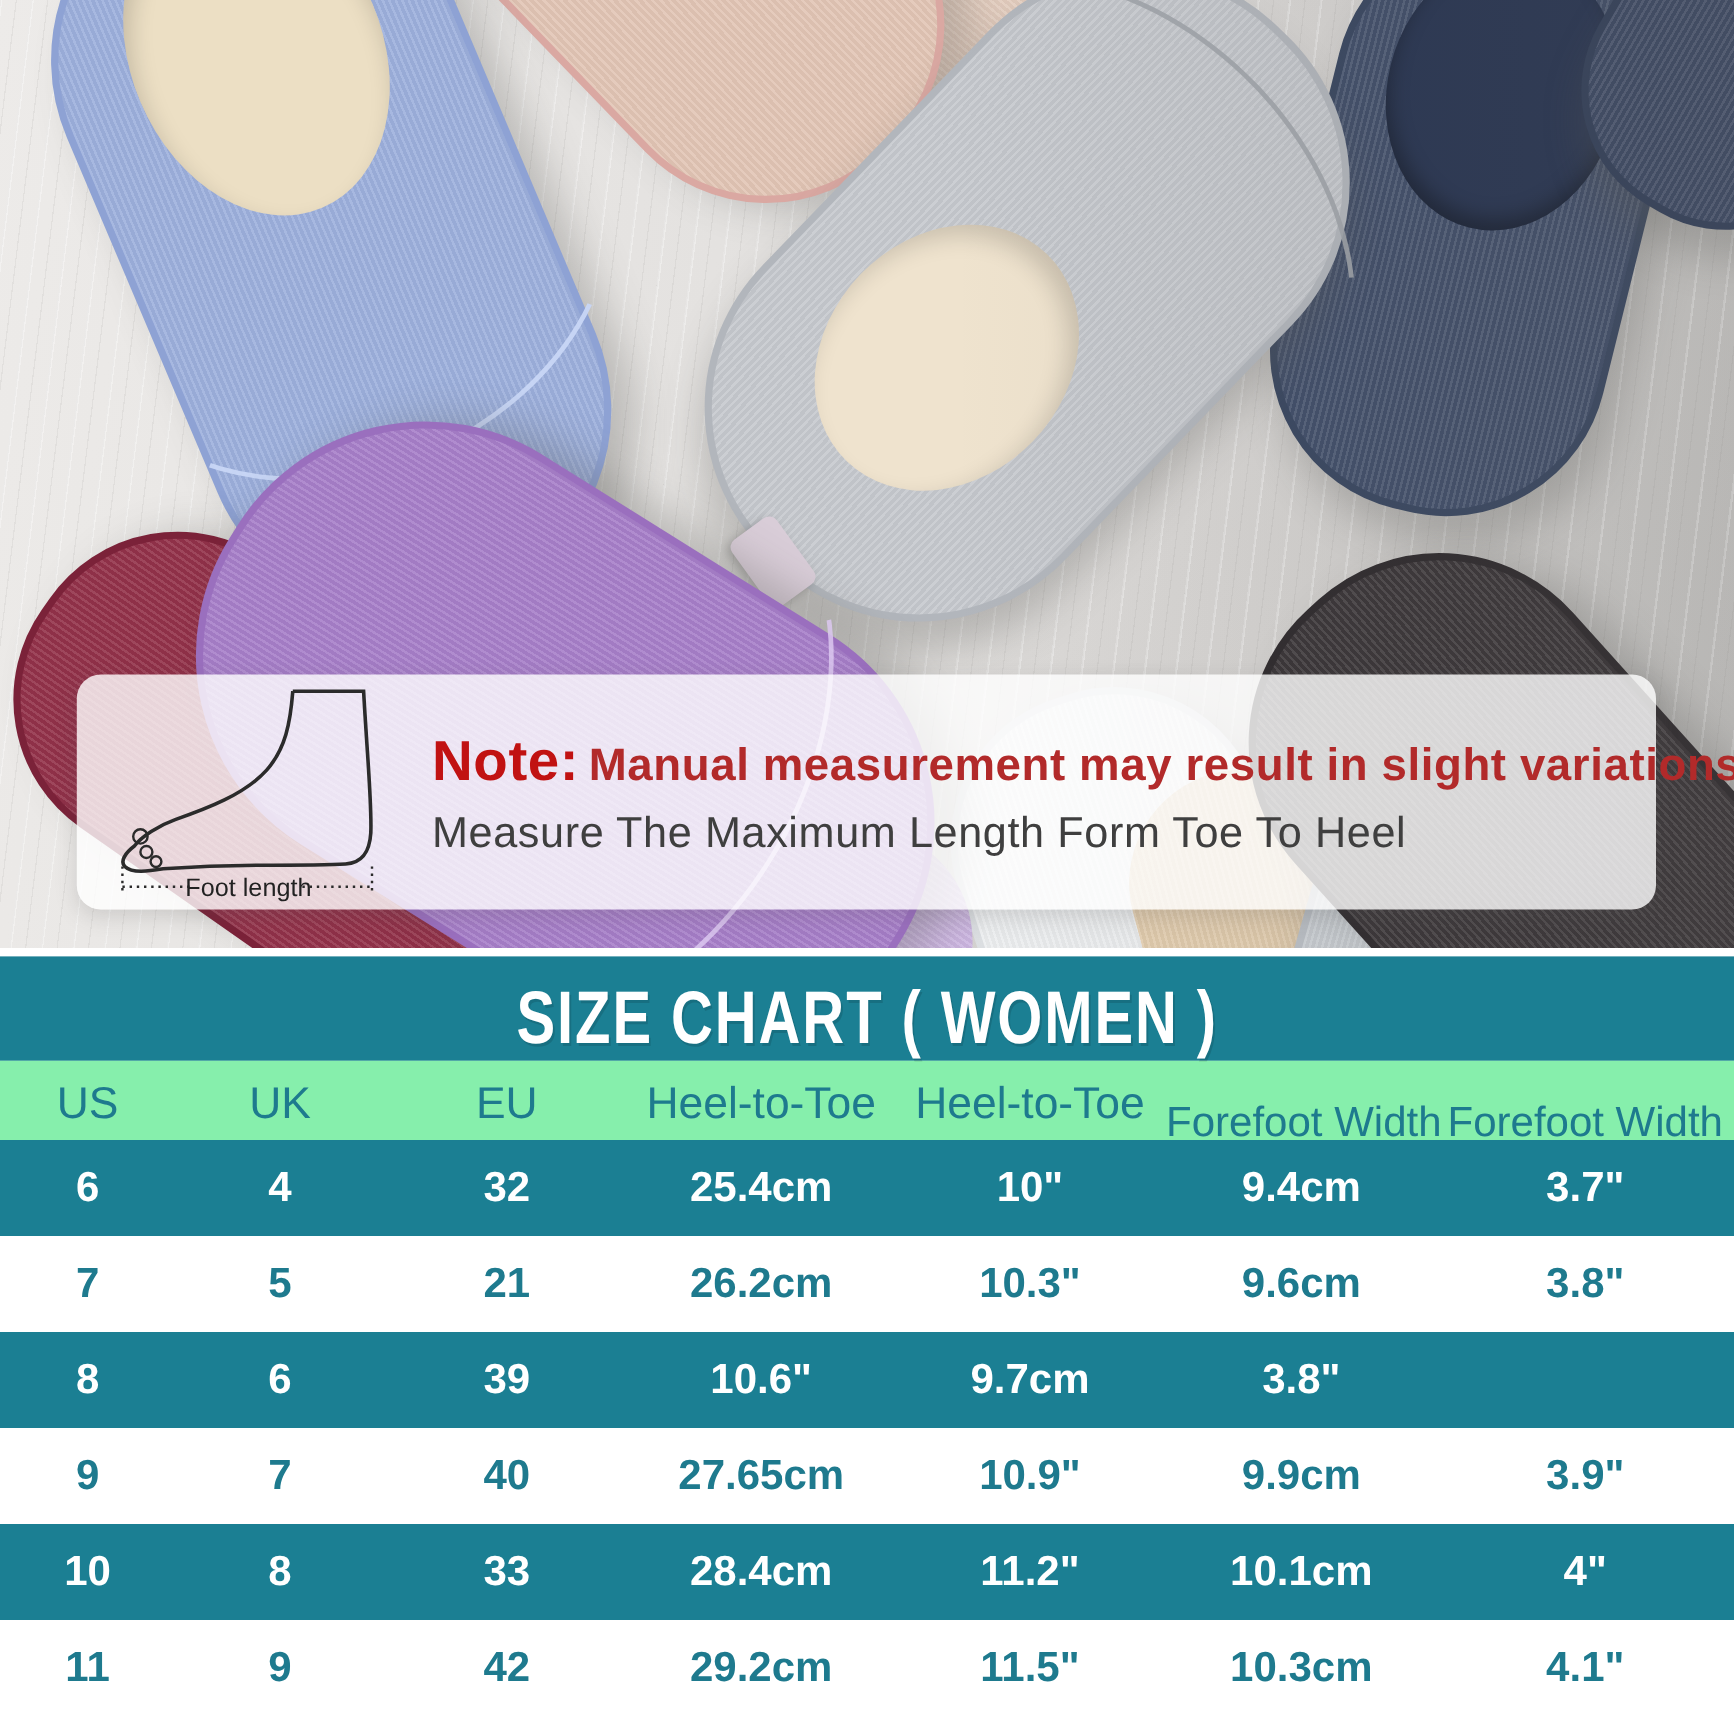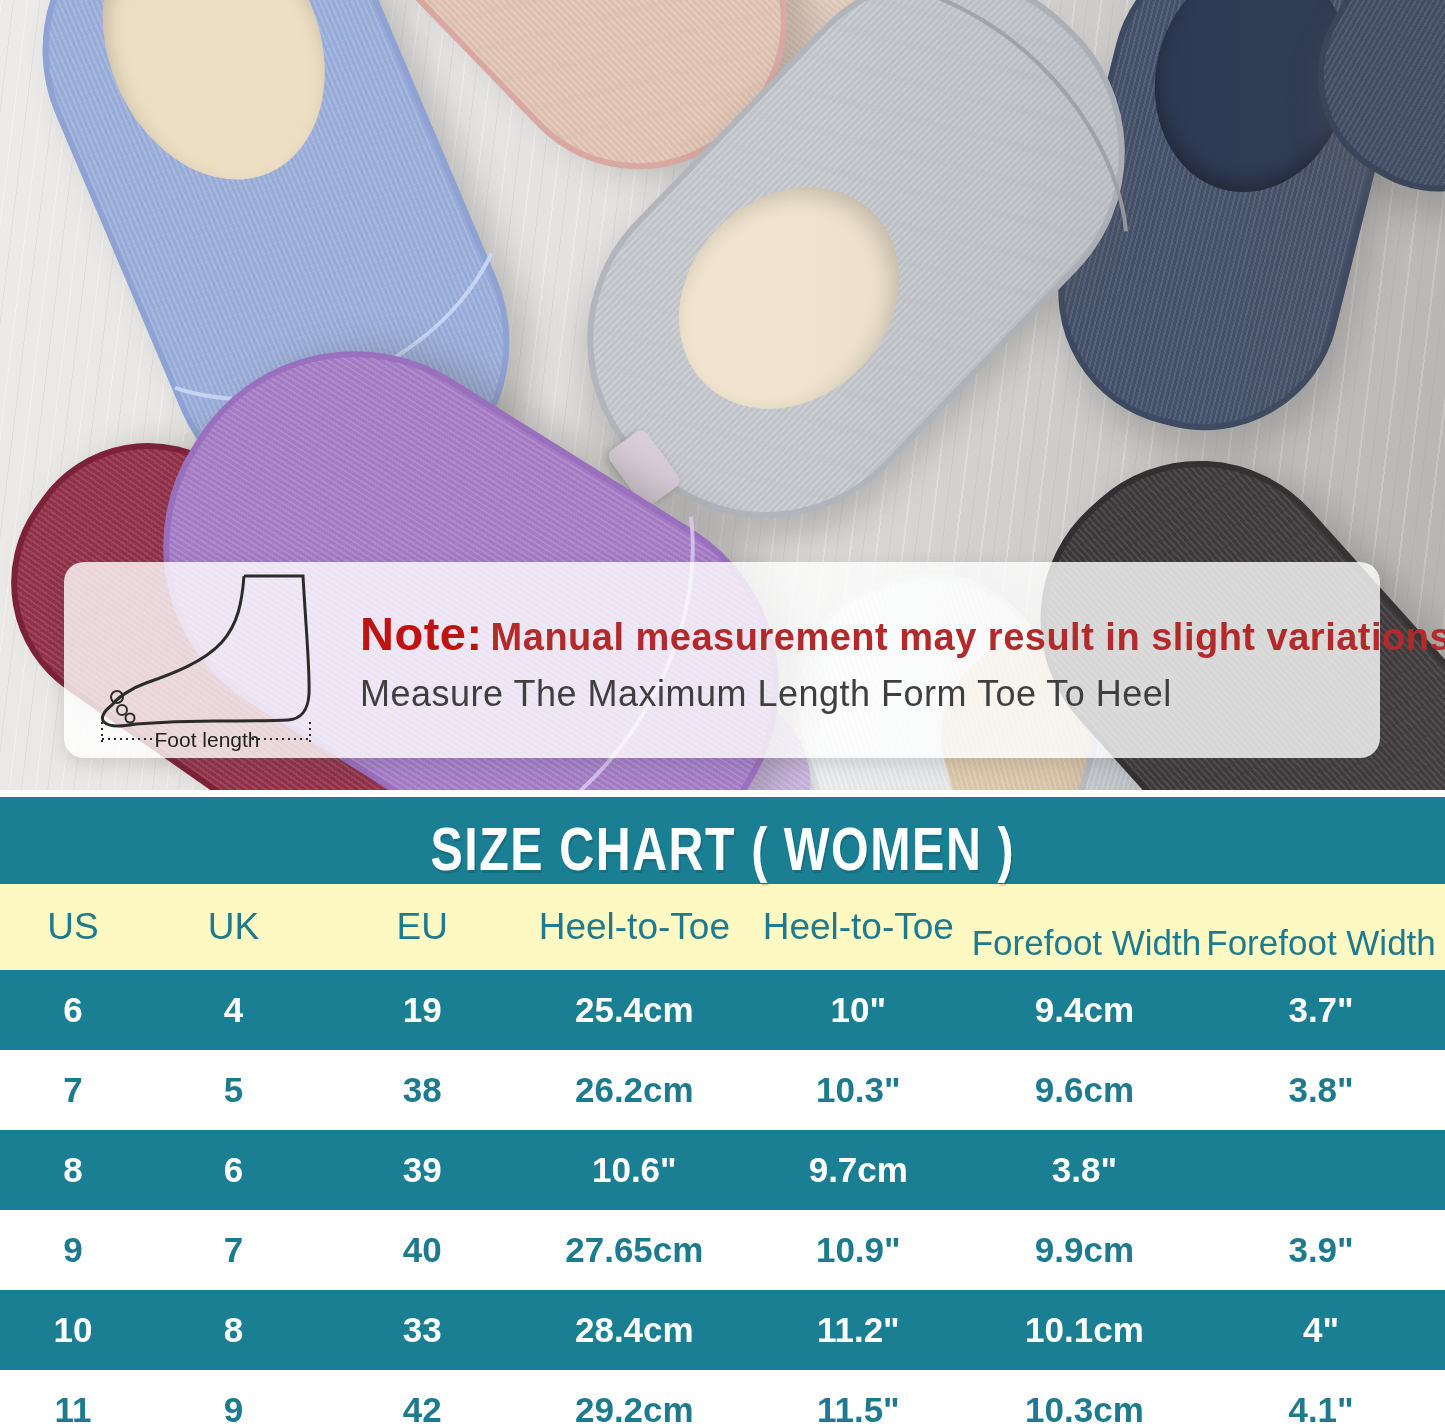--- a/index.html
+++ b/index.html
@@ -51,21 +51,21 @@
   .note-lines{margin-left:12px;display:flex;flex-direction:column;gap:12px;}
   .note-line1{font-size:38px;color:var(--note_red);white-space:nowrap;font-weight:600;letter-spacing:0.5px;}
   .note-prefix{font-size:47px;font-weight:bold;color:var(--note_red_bold);margin-right:8px;text-align:right;}
   .note-line2{font-size:36px;color:var(--note_dark);letter-spacing:0.5px;}
   
   .white-sep{height:7px;background:#ffffff;}
   .title-band{height:87px;background:var(--teal);display:flex;align-items:flex-end;justify-content:center;}
   .title-band span{color:#fff;font-size:62px;font-weight:bold;letter-spacing:2px;transform:scaleX(0.78);
     white-space:nowrap;text-shadow:2px 3px 0 rgba(0,0,0,0.12);}
   .grid-row{display:grid;grid-template-columns:10.1% 12.1% 14.05% 15.3% 15.7% 15.6% 17.15%;align-items:center;}
-  .hrow{height:86px;background:#fef9c3;}
+  .hrow{height:66px;background:#86efac;}
   .hcell{text-align:center;color:var(--teal_text);font-size:37px;font-weight:400;white-space:nowrap;}
   .hcell.small{font-size:35px;margin-top:32px;}
   .trow{height:80px;}
   .trow.dark{background:var(--teal);color:#ffffff;}
   .trow.light{background:#ffffff;color:var(--teal_text);}
   .tcell{text-align:center;font-size:35px;font-weight:bold;white-space:nowrap;}
 </style>
 </head>
 <body>
 
@@ -136,30 +136,30 @@
         <div class="hcell">EU</div>
         <div class="hcell">Heel-to-Toe</div>
         <div class="hcell">Heel-to-Toe</div>
         <div class="hcell small">Forefoot Width</div>
         <div class="hcell small">Forefoot Width</div>
       </div>
     <div>
         <div class="grid-row trow dark">
           <div class="tcell">6</div>
           <div class="tcell">4</div>
-          <div class="tcell">19</div>
+          <div class="tcell">32</div>
           <div class="tcell">25.4cm</div>
           <div class="tcell">10"</div>
           <div class="tcell">9.4cm</div>
           <div class="tcell">3.7"</div>
         </div>
         <div class="grid-row trow light">
           <div class="tcell">7</div>
           <div class="tcell">5</div>
-          <div class="tcell">38</div>
+          <div class="tcell">21</div>
           <div class="tcell">26.2cm</div>
           <div class="tcell">10.3"</div>
           <div class="tcell">9.6cm</div>
           <div class="tcell">3.8"</div>
         </div>
         <div class="grid-row trow dark">
           <div class="tcell">8</div>
           <div class="tcell">6</div>
           <div class="tcell">39</div>
           <div class="tcell">10.6"</div>

